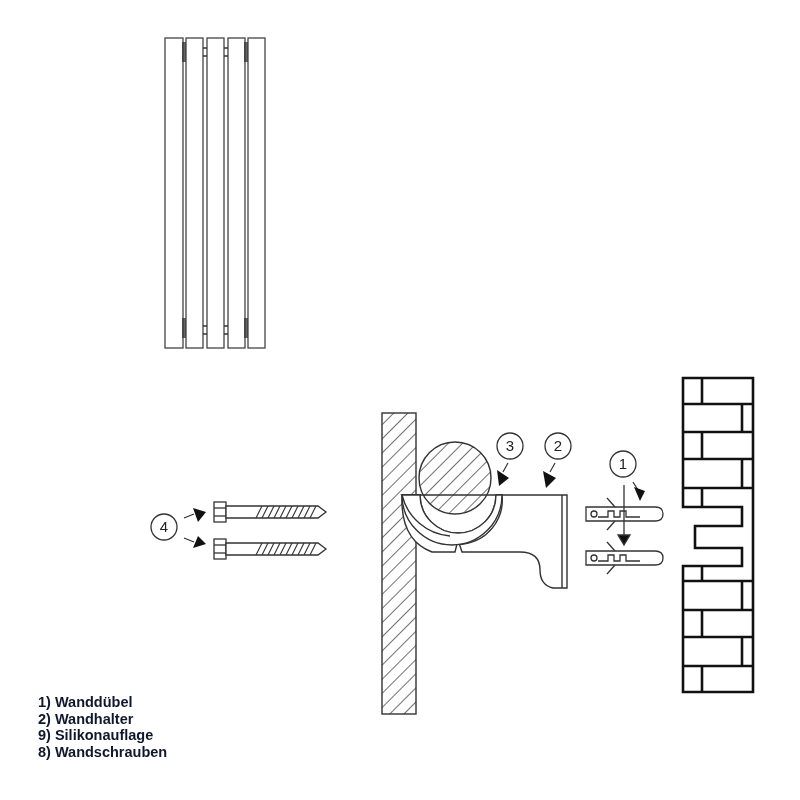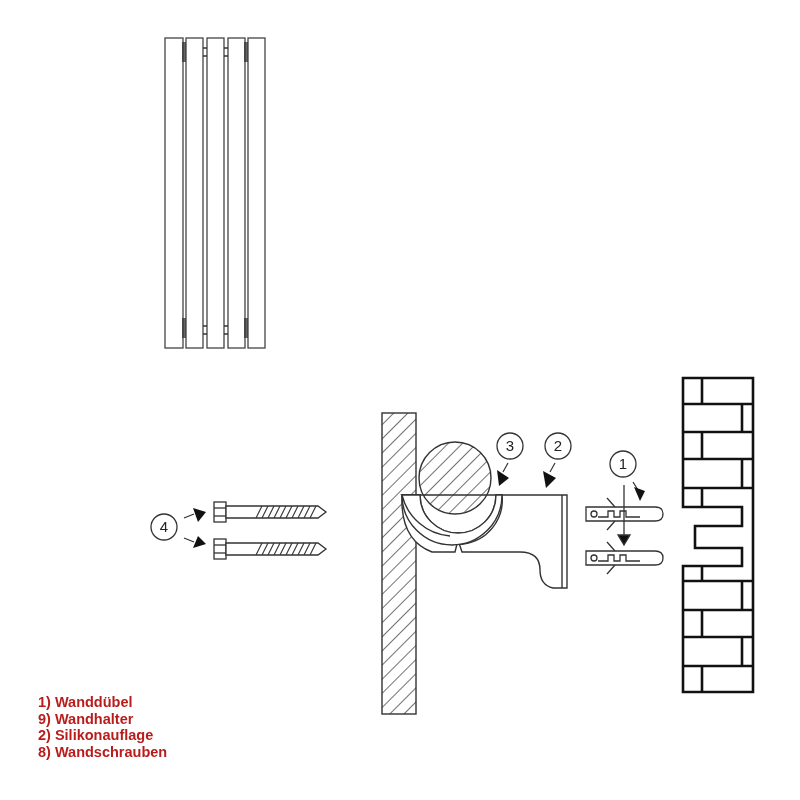--- a/index.html
+++ b/index.html
@@ -1,19 +1,19 @@
 <!DOCTYPE html>
 <html><head>
 <meta charset="utf-8">
 <style>
   html, body { margin:0; padding:0; background:#ffffff; }
   #canvas { position:relative; width:800px; height:800px; background:#fff; overflow:hidden; }
   svg { position:absolute; left:0; top:0; }
   .callout-num { font-family:"Liberation Sans", sans-serif; font-size:15px; fill:#222; }
-  #legend { position:absolute; left:38px; top:694px; font-family:"Liberation Sans", sans-serif; font-weight:bold; font-size:14.5px; line-height:16.5px; color:#b91c1c; }
+  #legend { position:absolute; left:38px; top:694px; font-family:"Liberation Sans", sans-serif; font-weight:bold; font-size:14.5px; line-height:16.5px; color:#0f172a; }
   #legend div { white-space:nowrap; }
 </style>
 </head>
 <body>
 
 <div id="canvas">
 <svg width="800" height="800" viewBox="0 0 800 800" xmlns="http://www.w3.org/2000/svg">
   <defs>
     <pattern id="hatch" patternUnits="userSpaceOnUse" width="10" height="10" patternTransform="rotate(45)">
       <line x1="0" y1="0" x2="0" y2="10" stroke="#333" stroke-width="1.4"></line>
@@ -156,17 +156,17 @@
     <text class="callout-num" x="164" y="532" text-anchor="middle">4</text>
     <line x1="184" y1="518" x2="194" y2="514" stroke="#333" stroke-width="1.2"></line>
     <polygon points="193,508 206,512 198,522" fill="#111"></polygon>
     <line x1="184" y1="538" x2="194" y2="542" stroke="#333" stroke-width="1.2"></line>
     <polygon points="193,548 206,544 198,536" fill="#111"></polygon>
   </g>
 </svg>
 
 <div id="legend">
   <div>1) Wanddübel</div>
-  <div>9) Wandhalter</div>
-  <div>2) Silikonauflage</div>
+  <div>2) Wandhalter</div>
+  <div>9) Silikonauflage</div>
   <div>8) Wandschrauben</div>
 </div>
 </div>
 
 </body></html>

